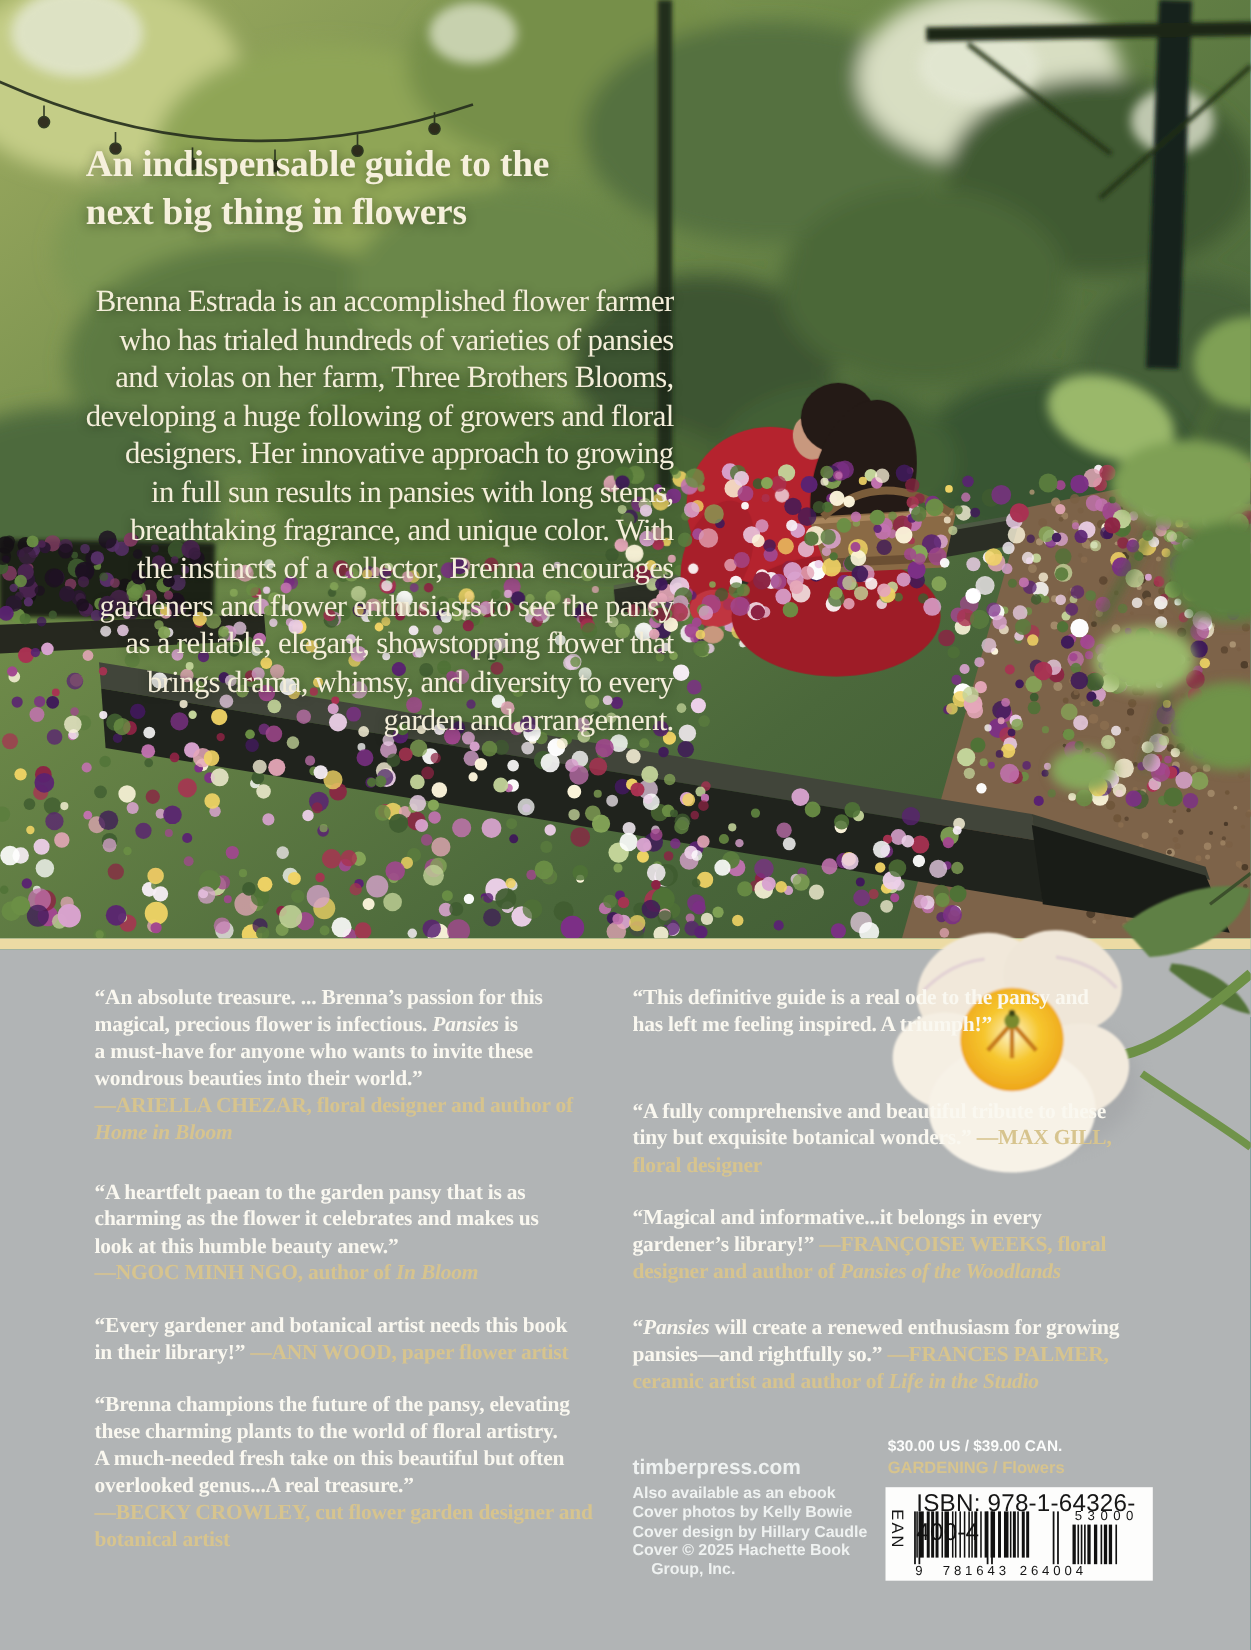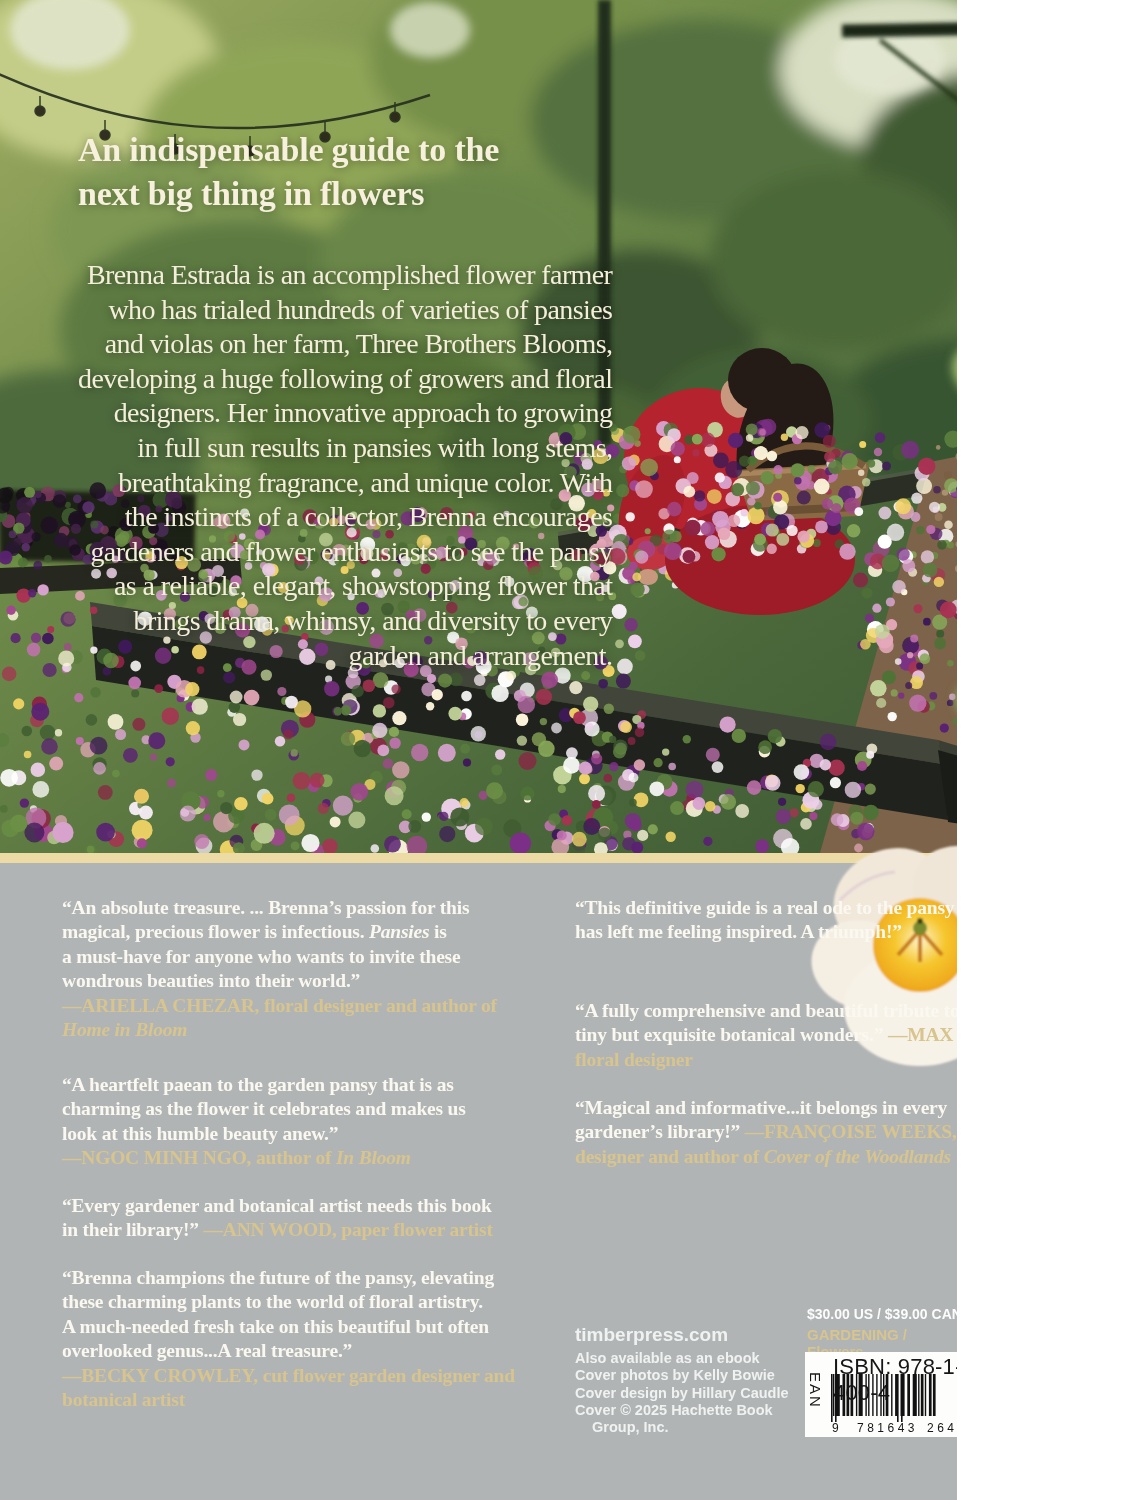--- a/index.html
+++ b/index.html
@@ -1,33 +1,33 @@
 <!DOCTYPE html>
 <html><head>
 <meta charset="utf-8">
 <style>
   html,body{margin:0;padding:0;background:#ffffff;}
-  .page{position:relative;width:957px;height:1500px;overflow:hidden;background:#0f766e;font-family:"Liberation Serif",serif;}
+  .page{position:relative;width:1137px;height:1500px;overflow:hidden;background:#0f766e;font-family:"Liberation Serif",serif;}
   
   .photo{position:absolute;left:0;top:0;width:1137px;height:853px;overflow:hidden;background:#5d7a42;}
   .photo svg{position:absolute;left:0;top:0;}
   .photo-text{position:absolute;left:0;top:0;width:1137px;height:853px;z-index:10;}
   .tagline{position:absolute;left:78px;top:128px;margin:0;font-size:34px;line-height:44px;font-weight:700;
     color:#f6f0dc;white-space:pre-line;letter-spacing:-0.2px;text-shadow:0 1px 10px rgba(25,35,18,.45);}
   .bio{position:absolute;left:78px;top:258px;margin:0;font-size:28px;line-height:34.6px;font-weight:400;
     color:#f4eeda;white-space:pre;letter-spacing:-0.6px;text-shadow:0 1px 9px rgba(25,35,18,.5);text-align:right;}
   
   .band{position:absolute;left:0;top:853px;width:1137px;height:10px;z-index:2;}
   
   .gray{position:absolute;left:0;top:863px;width:1137px;height:637px;}
   .pansy-svg{position:absolute;left:770px;top:780px;z-index:3;}
   .q{position:absolute;z-index:4;font-weight:700;font-size:19.5px;line-height:24.4px;color:#faf8f0;letter-spacing:-0.2px;}
   .q p{margin:0;white-space:nowrap;}
   .gold{color:#d7c48e;}
-  .col-l{left:62px;}
+  .col-l{left:86px;}
   .col-r{left:575px;}
   
   .credits{position:absolute;left:575px;top:1324px;z-index:4;font-family:"Liberation Sans",sans-serif;color:#eff2f1;}
   .credits .site{font-size:19px;font-weight:700;margin:0 0 4px 0;}
   .credits .cline{font-size:14.5px;line-height:17.3px;font-weight:700;margin:0;white-space:nowrap;}
   .credits .indent{padding-left:17px;}
   .sales{position:absolute;left:807px;top:1306px;z-index:4;font-family:"Liberation Sans",sans-serif;}
   .sales .price{font-size:14px;font-weight:700;color:#fbfcfb;margin:0;white-space:nowrap;}
   .sales .cat{font-size:15px;font-weight:700;color:#d7c48e;margin:4px 0 0 0;}
   .barcode{position:absolute;left:805px;top:1352px;width:243px;height:85px;background:#fdfdfc;z-index:4;}
@@ -1815,21 +1815,24 @@
     <p class="gold">—BECKY CROWLEY, cut flower garden designer and<br>botanical artist</p>
   </div>
 
   <div class="q col-r" style="top:896px">
     <p>“This definitive guide is a real ode to the pansy and<br>has left me feeling inspired. A triumph!”</p>
   </div>
   <div class="q col-r" style="top:999px">
     <p>“A fully comprehensive and beautiful tribute to these<br>tiny but exquisite botanical wonders.” <span class="gold">—MAX GILL,<br>floral designer</span></p>
   </div>
   <div class="q col-r" style="top:1096px">
-    <p>“Magical and informative...it belongs in every<br>gardener’s library!” <span class="gold">—FRANÇOISE WEEKS, floral<br>designer and author of <i>Cover of the Woodlands</i></span></p>
+    <p>“Magical and informative...it belongs in every<br>gardener’s library!” <span class="gold">—FRANÇOISE WEEKS, floral<br>designer and author of <i>Pansies of the Woodlands</i></span></p>
+  </div>
+  <div class="q col-r" style="top:1196px">
+    <p>“<i>Pansies</i> will create a renewed enthusiasm for growing<br>pansies—and rightfully so.” <span class="gold">—FRANCES PALMER,<br>ceramic artist and author of <i>Life in the Studio</i></span></p>
   </div>
 
   <div class="credits">
     <p class="site">timberpress.com</p>
     <p class="cline">Also available as an ebook</p>
     <p class="cline">Cover photos by Kelly Bowie</p>
     <p class="cline">Cover design by Hillary Caudle</p>
     <p class="cline">Cover © 2025 Hachette Book</p>
     <p class="cline indent">Group, Inc.</p>
   </div>

